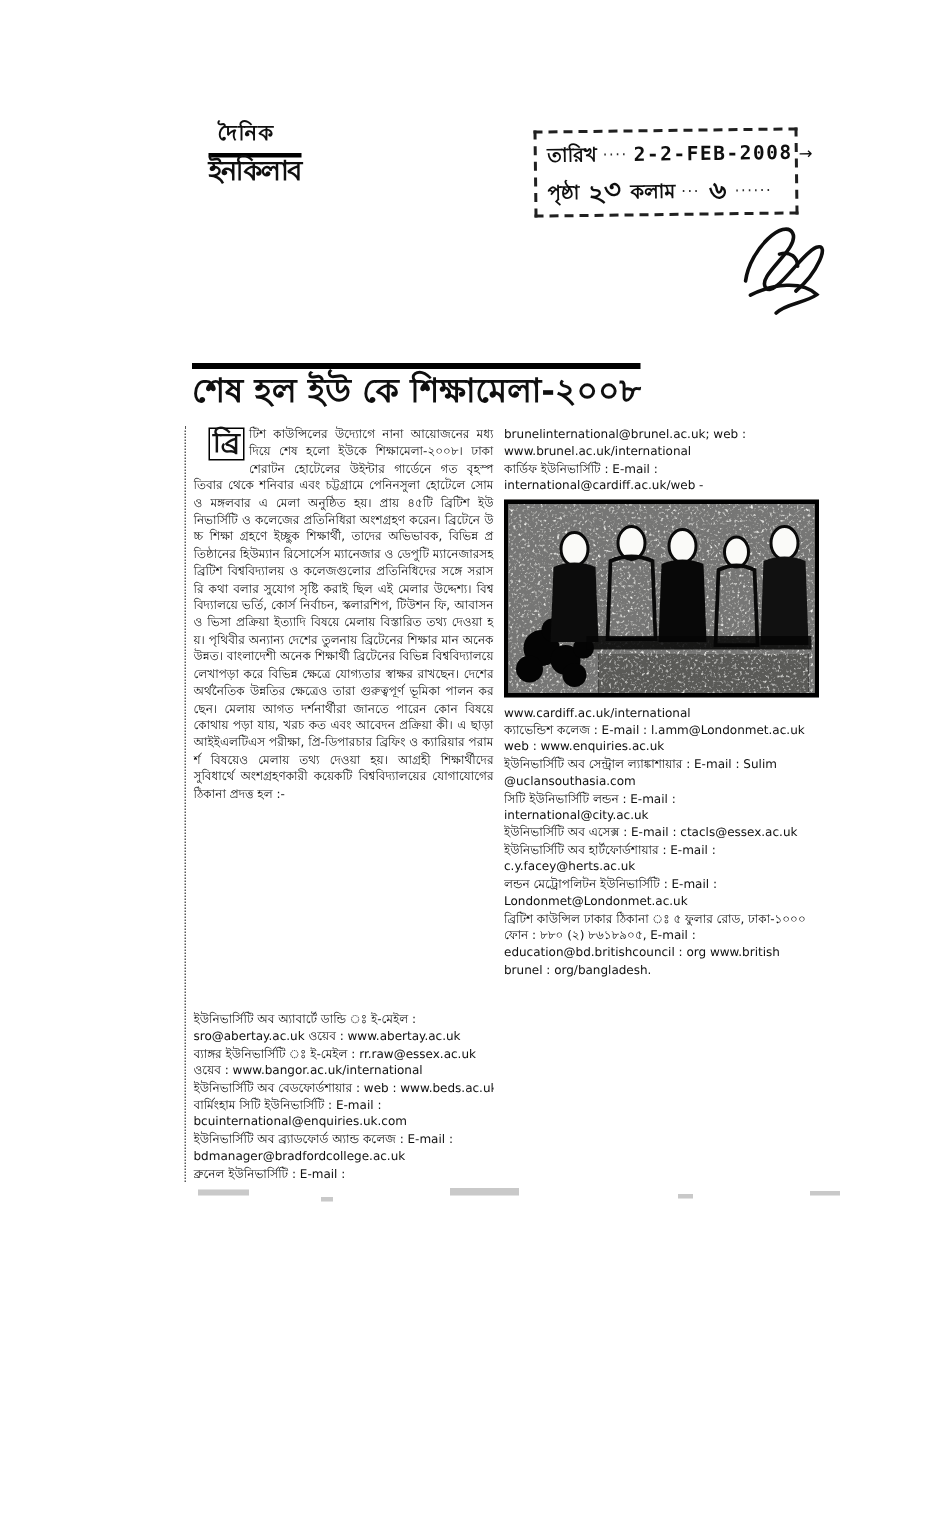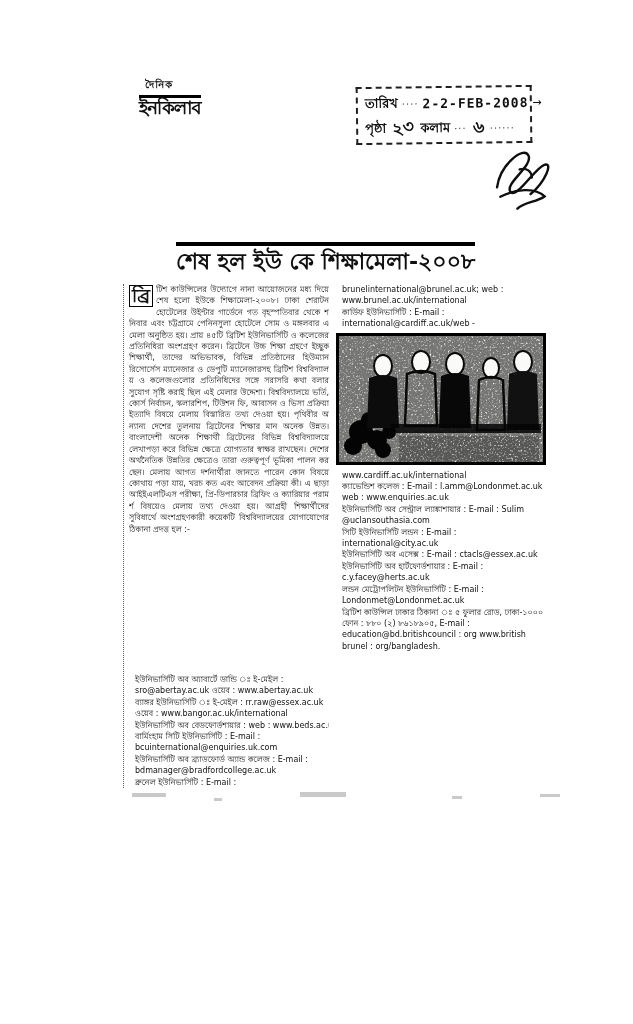--- a/index.html
+++ b/index.html
@@ -1,51 +1,51 @@
 <!DOCTYPE html>
 <html><head>
 <meta charset="utf-8">
 <style>
   html,body{margin:0;padding:0;width:633px;height:1024px;background:#ffffff;overflow:hidden;}
   body{font-family:"DejaVu Sans",sans-serif;color:#161616;position:relative;}
   .scan{position:absolute;inset:0;filter:contrast(1.07) blur(0.2px);}
 
   
   .masthead{position:absolute;left:139px;top:77px;}
-  .masthead .daily{display:block;font-size:10px;font-weight:bold;margin:0 0 1px 6px;letter-spacing:1px;}
+  .masthead .daily{display:block;font-size:14px;font-weight:bold;margin:0 0 1px 6px;letter-spacing:1px;}
   .masthead .title{display:inline-block;font-size:18px;font-weight:bold;letter-spacing:-1px;
       border-top:3px solid #000;line-height:1.15;}
 
   
   .stamp{position:absolute;left:356px;top:86px;width:176px;height:58px;border:2px dashed #262626;
       box-sizing:border-box;padding:5px 6px 2px 7px;transform:rotate(-0.7deg);}
   .stamp-row{display:flex;align-items:center;gap:4px;white-space:nowrap;}
   .stamp-label{font-size:13px;font-weight:bold;}
   .stamp-dots{font-size:10px;letter-spacing:1px;color:#333;}
   .stamp-date{font-family:"DejaVu Sans Mono",monospace;font-size:13px;font-weight:bold;letter-spacing:1px;}
   .stamp-arrow{font-size:11px;}
   .hand{display:inline-block;font-size:17px;font-weight:bold;transform:rotate(-12deg);margin:0 2px;}
 
   
   .signature{position:absolute;left:488px;top:132px;}
 
   
   .headline{position:absolute;left:128px;top:242px;width:430px;height:42px;overflow:hidden;
-      font-weight:bold;font-size:22px;white-space:nowrap;margin-left:48px;}
+      font-weight:bold;font-size:22px;white-space:nowrap;}
   .headline .bn-head{display:inline-block;border-top:4px solid #000;line-height:1.45;}
 
   
   .columns{position:absolute;left:123px;top:284px;width:426px;display:flex;gap:7px;}
   .col-left{width:206px;box-sizing:border-box;border-left:1px dotted #5a5a5a;padding-left:5px;}
   .col-right{width:213px;box-sizing:border-box;}
   .intro{font-size:8px;line-height:11.4px;text-align:justify;word-break:break-all;
       height:390px;overflow:hidden;color:#1b1b1b;}
   .dropcap{float:left;font-size:18px;font-weight:bold;line-height:1;border:1.5px solid #000;
-      padding:1px 2px;margin:1px 3px 0 0;}
-  .line{font-size:8px;line-height:11.4px;white-space:nowrap;overflow:hidden;color:#171717;margin-left:6px;}
+      padding:1px 2px;margin:1px 3px 0 10px;}
+  .line{font-size:8px;line-height:11.4px;white-space:nowrap;overflow:hidden;color:#171717;}
   .photo-frame{width:204px;height:126px;border:3px solid #000;margin:3px 0 5px 0;background:#ececea;}
 
   
   .smudge{position:absolute;background:#9a9a9a;opacity:.55;}
   .s1{left:132px;top:793px;width:34px;height:4px;}
   .s2{left:214px;top:798px;width:8px;height:3px;}
   .s3{left:300px;top:792px;width:46px;height:5px;}
   .s4{left:452px;top:796px;width:10px;height:3px;}
   .s5{left:540px;top:794px;width:20px;height:3px;}
 </style>

